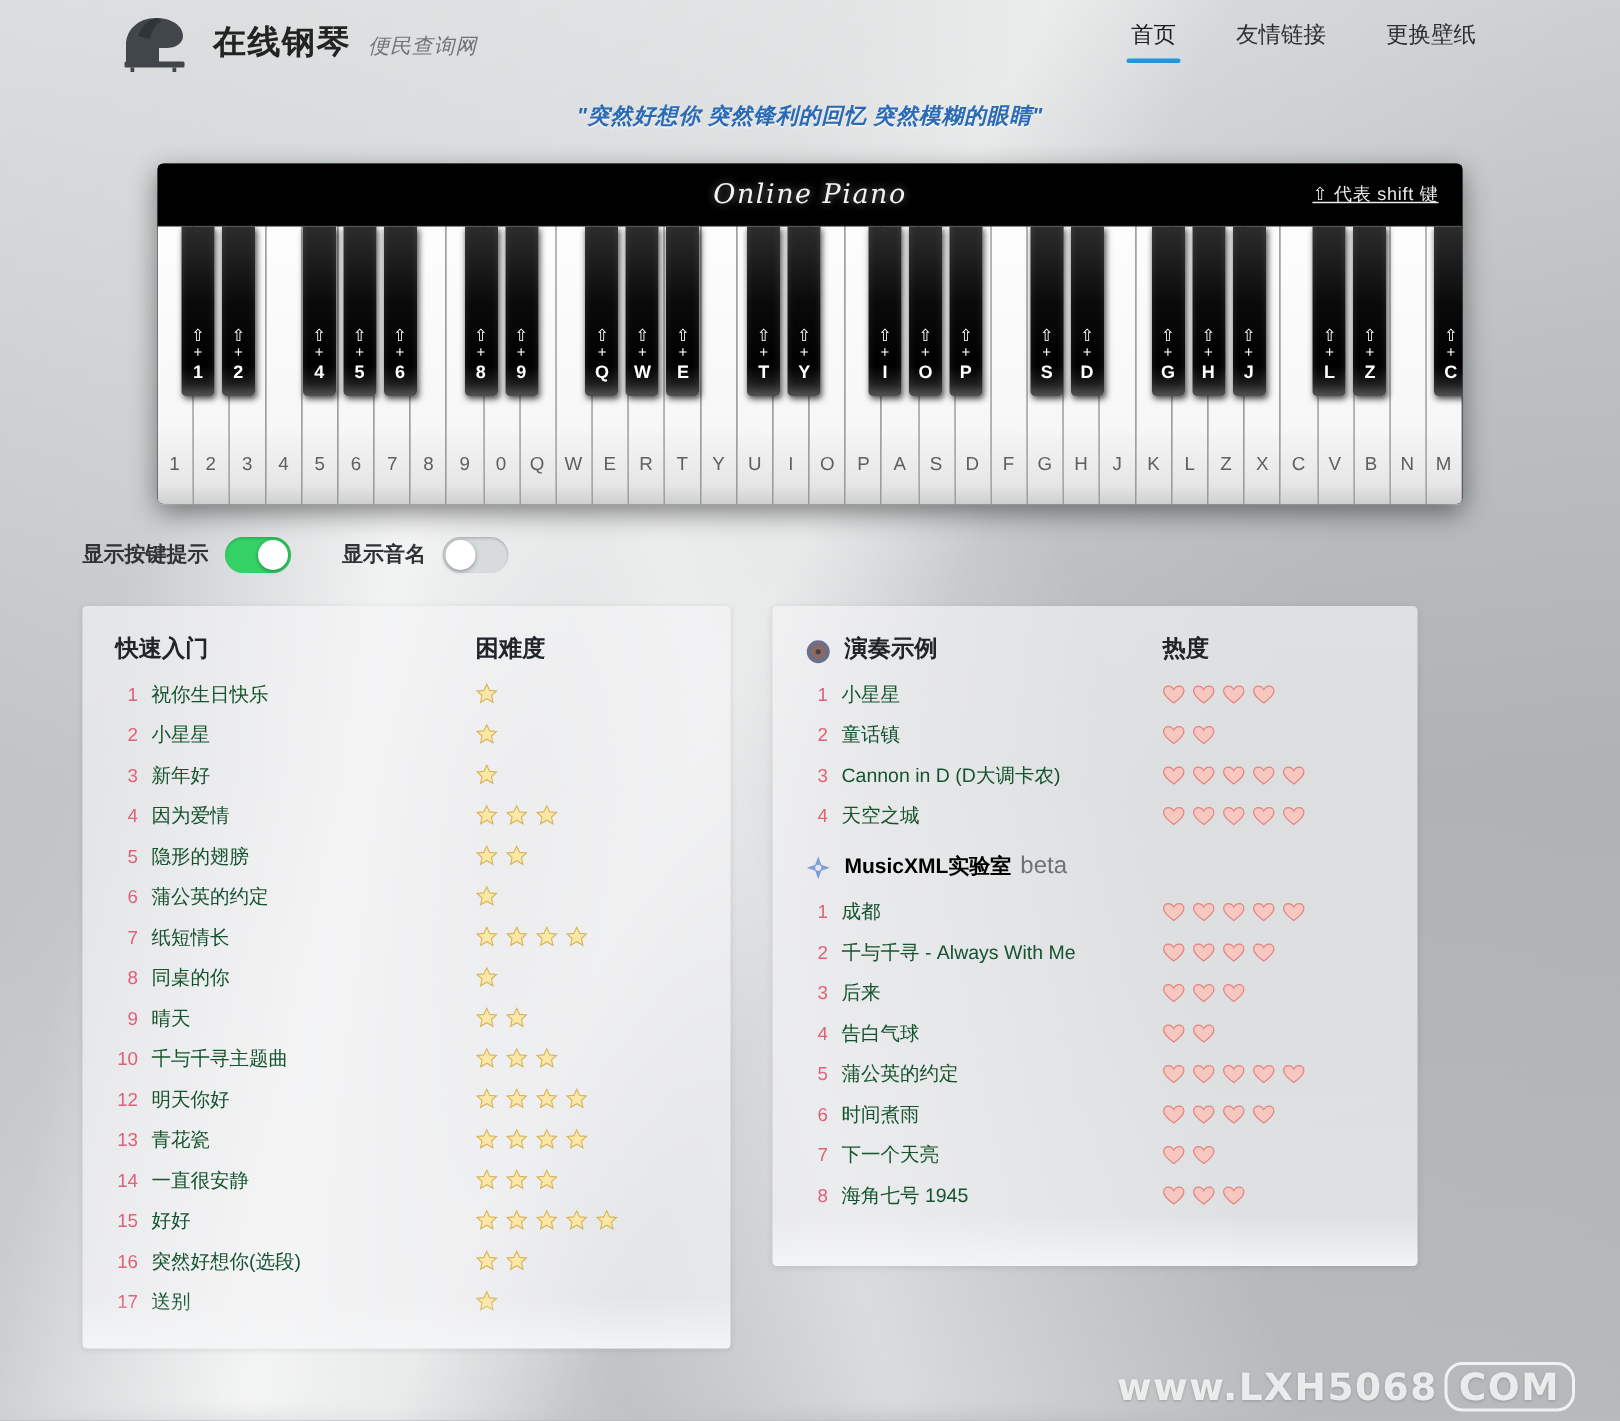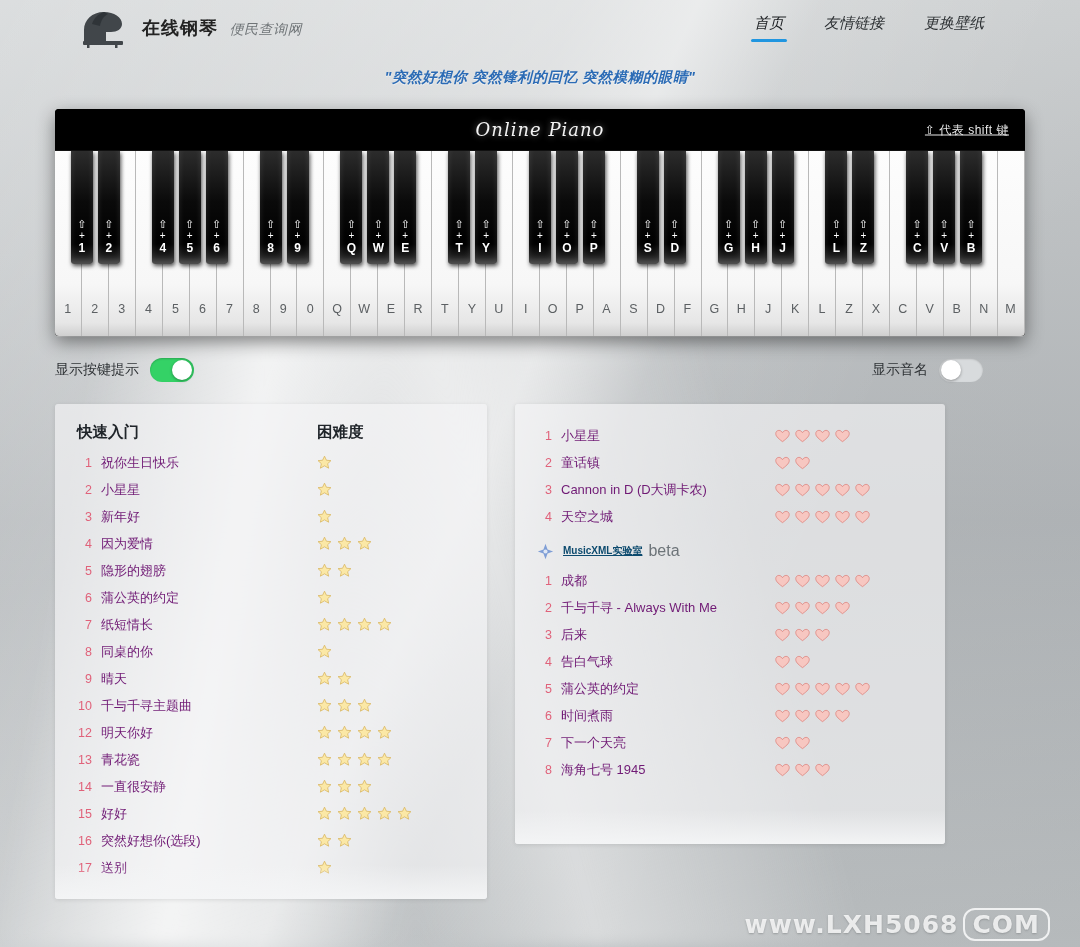--- a/index.html
+++ b/index.html
@@ -27,39 +27,39 @@
       linear-gradient(100deg, rgba(255,255,255,0) 8%, rgba(255,255,255,.75) 23%, rgba(255,255,255,.25) 33%, rgba(255,255,255,0) 44%),
       linear-gradient(255deg, rgba(255,255,255,0) 30%, rgba(250,250,250,.5) 52%, rgba(255,255,255,0) 66%);
     filter:blur(8px);
   }
   .overlay{ position:relative; z-index:2; }
 
   
   #header{ height:56px; display:flex; align-items:center; padding:0 26px; }
   #logo-block{ display:flex; align-items:center; gap:12px; padding-left:52px;}
   #piano-logo{ width:52px; height:40px; display:block; }
-  #brand-title{ font-size:18px; font-weight:bold; color:#232323; letter-spacing:1px;}
+  #brand-title{ font-size:22px; font-weight:bold; color:#232323; letter-spacing:1px;}
   #brand-sub{ font-size:14px; color:#6f7477; font-style:italic; margin-left:7px; letter-spacing:.5px;}
-  #nav{ margin-left:auto; display:flex; align-items:center; gap:40px; padding-right:70px;font-style:italic; }
+  #nav{ margin-left:auto; display:flex; align-items:center; gap:40px; padding-right:70px; }
   .nav-item{ font-size:15px; color:#2a2e31; cursor:pointer; position:relative; padding-bottom:9px;}
   .nav-item.active{ color:#1a1d20; }
   .nav-item.active:after{
     content:""; position:absolute; left:-3px; right:-3px; bottom:0;
     height:3px; background:#2196e0; border-radius:2px;
   }
 
   
   #quote{
     text-align:center; font-size:14.5px; color:#2b6bb5; font-style:italic;
     font-weight:bold; margin-top:12px; letter-spacing:.6px;
     text-shadow:0 1px 1px rgba(255,255,255,.6);
   }
 
   
-  #piano-wrap{ margin:22px auto 0; width:970px; }
+  #piano-wrap{ margin:22px auto 0; width:870px; }
   #piano{
     border-radius:4px; overflow:hidden;
     box-shadow:0 6px 18px rgba(0,0,0,.45), 0 1px 0 rgba(255,255,255,.35);
     background:#000;
   }
   #piano-topbar{
     height:42px; background:#000; position:relative;
     display:flex; align-items:center; justify-content:center;
     border-bottom:1px solid #121212;
   }
@@ -93,22 +93,22 @@
     box-shadow:1px 2px 4px rgba(0,0,0,.7), inset 0 -5px 6px rgba(255,255,255,.12);
     display:flex; flex-direction:column; align-items:center; justify-content:flex-end;
     padding-bottom:9px; color:#fff;
   }
   .bkey .ar{ font-size:11px; line-height:11px; }
   .bkey .pl{ font-size:10px; line-height:12px; }
   .bkey .kl{ font-size:12px; line-height:13px; font-weight:bold; }
 
   
   #toggles{
-    display:flex; align-items:center; justify-content:space-between;
-    gap:34px; width:970px; margin:22px auto 0; padding-right:42px;
+    display:flex; align-items:center; justify-content:flex-start;
+    gap:34px; width:970px; margin:22px auto 0; padding-right:42px;font-weight:bold;
   }
   .toggle-group{ display:flex; align-items:center; gap:11px; }
   .toggle-label{ font-size:14px; color:#2f3336; }
   .switch{ width:44px; height:24px; border-radius:12px; position:relative; cursor:pointer;
            box-shadow:inset 0 1px 2px rgba(0,0,0,.2); }
   .switch.on{ background:#34d266; }
   .switch.off{ background:#d8dbdd; }
   .knob{ position:absolute; top:2px; width:20px; height:20px; border-radius:50%;
          background:#fff; box-shadow:0 1px 3px rgba(0,0,0,.35); }
   .switch.on .knob{ right:2px; }
@@ -125,26 +125,26 @@
   }
   #panel-left{ width:432px; height:495px; overflow:hidden; }
   #panel-right{ width:430px; height:440px; overflow:hidden;}
   .panel-head{ display:flex; align-items:flex-end; margin-bottom:6px; }
   .panel-head-title{ font-size:15.5px; font-weight:bold; color:#20252a; }
   .panel-head-right{ margin-left:auto; width:148px; font-size:15.5px; font-weight:bold; color:#20252a; }
   .head-icon{ width:17px; height:17px; margin-right:9px; display:block; }
   .beta{ font-size:16px; color:#6d7479; margin-left:6px; font-weight:normal; }
   .row{ display:flex; align-items:center; height:27px; }
   .row-idx{ width:24px; text-align:right; font-size:12.5px; color:#e0627a; padding-right:9px; }
-  .row-name{ font-size:13px; color:#701a75; }
+  .row-name{ font-size:13px; color:#14532d; }
   .row-marks{ margin-left:auto; width:148px; display:flex; gap:5px; align-items:center; }
   .star{ width:15px; height:15px; display:block; }
   .heart{ width:15px; height:14px; display:block; }
   .sub-head{ display:flex; align-items:center; margin:12px 0 7px 0; }
-  .sub-head-title{ font-size:10px; font-weight:bold; color:#0c4a6e;text-decoration:underline; }
+  .sub-head-title{ font-size:14px; font-weight:bold; color:#000000; }
   .fade-bottom{
     position:absolute; left:0; right:0; bottom:0; height:34px;
     background:linear-gradient(rgba(244,245,246,0), rgba(244,245,246,0.92));
     pointer-events:none;
   }
   
   #watermark{
     position:absolute; right:30px; bottom:8px; z-index:3;
     font-size:25px; font-weight:bold; letter-spacing:1px;
     color:rgba(255,255,255,0.80);
@@ -661,20 +661,29 @@
               <svg viewBox="0 0 20 20" class="star">
                 <path d="M10 1.6 L12.6 7 L18.6 7.5 L14.2 11.6 L15.5 17.6 L10 14.4 L4.5 17.6 L5.8 11.6 L1.4 7.5 L7.4 7 Z" fill="#fbe8a6" stroke="#d8b45c" stroke-width="1"></path>
               </svg>
             </div>
           </div>
         </div>
       <div class="fade-bottom"></div>
     </div>
 
     <div class="panel" id="panel-right">
+      <div class="panel-head">
+        <svg class="head-icon" viewBox="0 0 20 20">
+          <circle cx="10" cy="10" r="9" fill="#6c6f8c"></circle>
+          <circle cx="10" cy="10" r="5.5" fill="#8d6a5c"></circle>
+          <circle cx="10" cy="10" r="2" fill="#3d3f52"></circle>
+        </svg>
+        <div class="panel-head-title">演奏示例</div>
+        <div class="panel-head-right">热度</div>
+      </div>
       <div id="right-rows">
           <div class="row">
             <div class="row-idx">1</div>
             <div class="row-name">小星星</div>
             <div class="row-marks">
               <svg viewBox="0 0 20 18" class="heart">
                 <path d="M10 16.5 C3 11.5 1 8.5 1 5.8 C1 3.2 3 1.5 5.2 1.5 C7 1.5 9 2.7 10 4.6 C11 2.7 13 1.5 14.8 1.5 C17 1.5 19 3.2 19 5.8 C19 8.5 17 11.5 10 16.5 Z" fill="#f7c7c1" stroke="#e0857f" stroke-width="1.1"></path>
               </svg>
               <svg viewBox="0 0 20 18" class="heart">
                 <path d="M10 16.5 C3 11.5 1 8.5 1 5.8 C1 3.2 3 1.5 5.2 1.5 C7 1.5 9 2.7 10 4.6 C11 2.7 13 1.5 14.8 1.5 C17 1.5 19 3.2 19 5.8 C19 8.5 17 11.5 10 16.5 Z" fill="#f7c7c1" stroke="#e0857f" stroke-width="1.1"></path>

